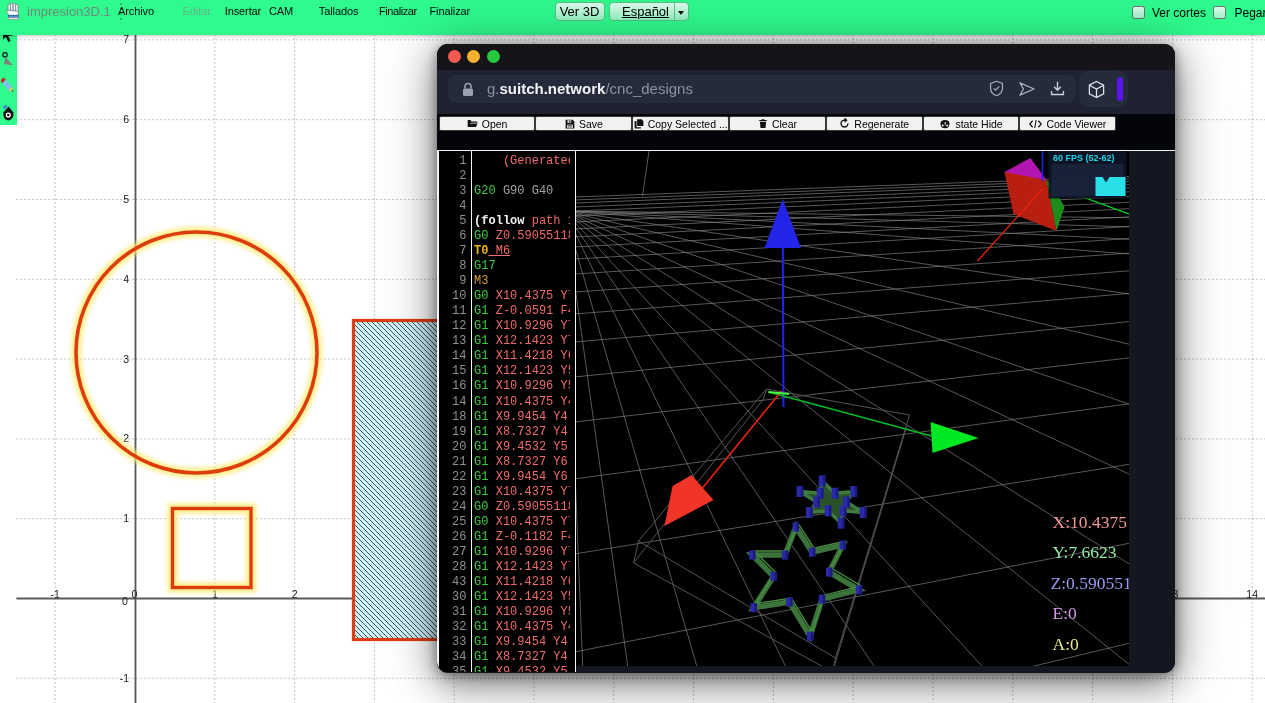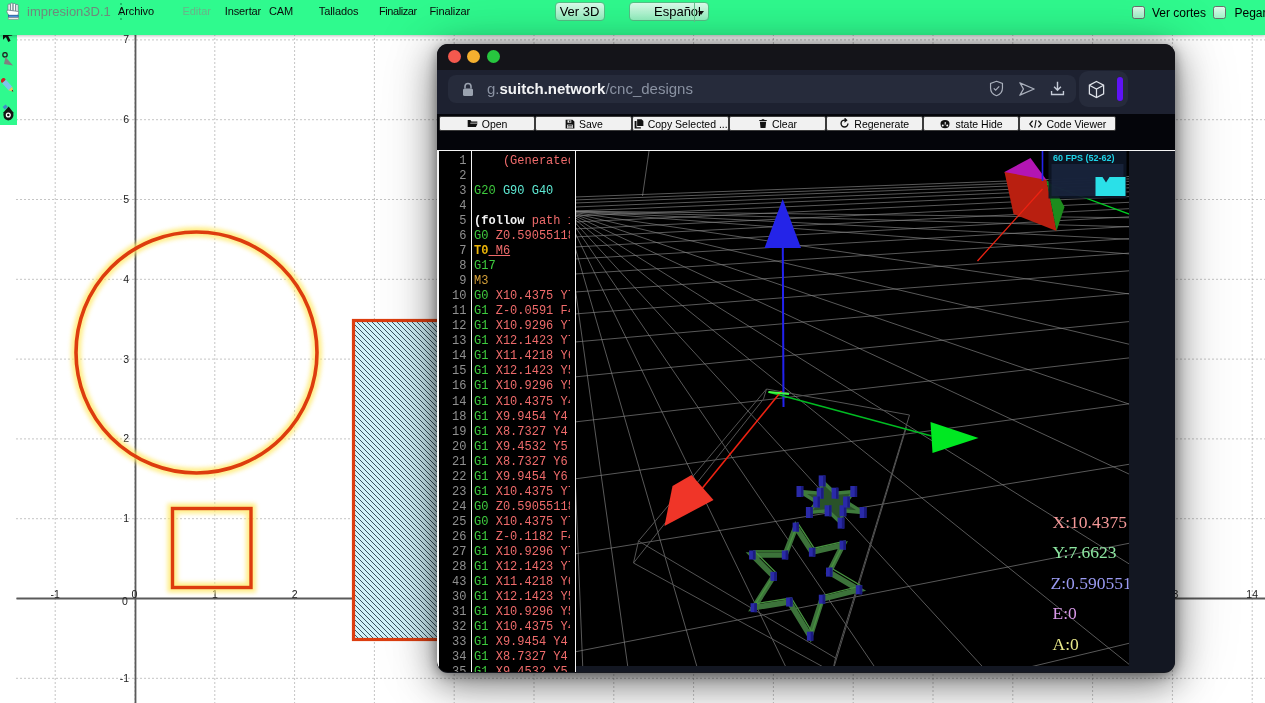--- a/index.html
+++ b/index.html
@@ -152,21 +152,21 @@
   <span id="apptitle">impresion3D.1</span>
   <div id="dots"></div>
   <span class="it" style="left:118px;">Archivo</span>
   <span class="it" style="left:182.6px; color:#69b489;">Editar</span>
   <span class="it" style="left:224.7px;">Insertar</span>
   <span class="it" style="left:261px;margin-left:8px;">CAM</span>
   <span class="it" style="left:318.8px;">Tallados</span>
   <span class="it" style="left:379.1px; letter-spacing:-0.45px;">Finalizar</span>
   <span class="it" style="left:429.5px;">Finalizar</span>
   <div class="gbtn" style="left:554.5px; width:50px;">Ver 3D</div>
-  <div class="gbtn" style="left:629px; width:80px; justify-content:flex-start; padding-left:24px;">Español
+  <div class="gbtn" style="left:609px; width:80px; justify-content:flex-start; padding-left:12px;text-decoration:underline;">Español
     <div style="position:absolute; right:13px; top:0; width:1px; height:19px; background:#66c28f;"></div>
     <div style="position:absolute; right:4px; top:8px; width:0; height:0; border-left:3.5px solid transparent; border-right:3.5px solid transparent; border-top:4.5px solid #111;"></div>
   </div>
   <div class="gchk" style="left:1131.5px;"></div>
   <span class="glab" style="left:1152px;">Ver cortes</span>
   <div class="gchk" style="left:1212.8px;"></div>
   <span class="glab" style="left:1234.5px;">Pegar</span>
 </div>
 <div id="ltools">
   <div><svg width="14" height="17" viewBox="0 0 14 17">
@@ -398,21 +398,21 @@
           <text x="616" y="9.5" class="fps">60 FPS (52-62)</text>
           <text x="615.5" y="377" class="crd" fill="#f49898">X:10.4375</text>
           <text x="615.5" y="407" class="crd" fill="#8ce6a0">Y:7.6623</text>
           <text x="613.5" y="437.5" class="crd" fill="#9a9af2">Z:0.590551</text>
           <text x="615.5" y="468" class="crd" fill="#d898e8">E:0</text>
           <text x="615.5" y="498.5" class="crd" fill="#e8e88a">A:0</text>
 </svg>
     <div id="codep">
           <div class="cl"><span class="ln">1</span><span class="cd"><span style="color:#ef6b6b;">&nbsp;&nbsp;&nbsp;&nbsp;(Generated with</span></span></div>
           <div class="cl"><span class="ln">2</span><span class="cd"></span></div>
-          <div class="cl"><span class="ln">3</span><span class="cd"><span style="color:#3ecb3e;">G20</span><span style="color:#5eead4;"> G90 G40</span></span></div>
+          <div class="cl"><span class="ln">3</span><span class="cd"><span style="color:#3ecb3e;">G20</span><span style="color:#a3a3a3;"> G90 G40</span></span></div>
           <div class="cl"><span class="ln">4</span><span class="cd"></span></div>
           <div class="cl"><span class="ln">5</span><span class="cd"><span style="color:#f2f2f2;font-weight:bold;">(follow</span><span style="color:#ef6b6b;"> path 1)</span></span></div>
           <div class="cl"><span class="ln">6</span><span class="cd"><span style="color:#3ecb3e;">G0</span><span style="color:#ef6b6b;"> Z0.59055118</span></span></div>
           <div class="cl"><span class="ln">7</span><span class="cd"><span style="color:#eab308;font-weight:bold;">T0</span><span style="color:#ef6b6b;text-decoration:underline;"> M6</span></span></div>
           <div class="cl"><span class="ln">8</span><span class="cd"><span style="color:#3ecb3e;">G17</span></span></div>
           <div class="cl"><span class="ln">9</span><span class="cd"><span style="color:#d29e38;">M3</span></span></div>
           <div class="cl"><span class="ln">10</span><span class="cd"><span style="color:#3ecb3e;">G0</span><span style="color:#ef6b6b;"> X10.4375 Y7.6623</span></span></div>
           <div class="cl"><span class="ln">11</span><span class="cd"><span style="color:#3ecb3e;">G1</span><span style="color:#ef6b6b;"> Z-0.0591 F40.0</span></span></div>
           <div class="cl"><span class="ln">12</span><span class="cd"><span style="color:#3ecb3e;">G1</span><span style="color:#ef6b6b;"> X10.9296 Y7.0082</span></span></div>
           <div class="cl"><span class="ln">13</span><span class="cd"><span style="color:#3ecb3e;">G1</span><span style="color:#ef6b6b;"> X12.1423 Y7.0082</span></span></div>

